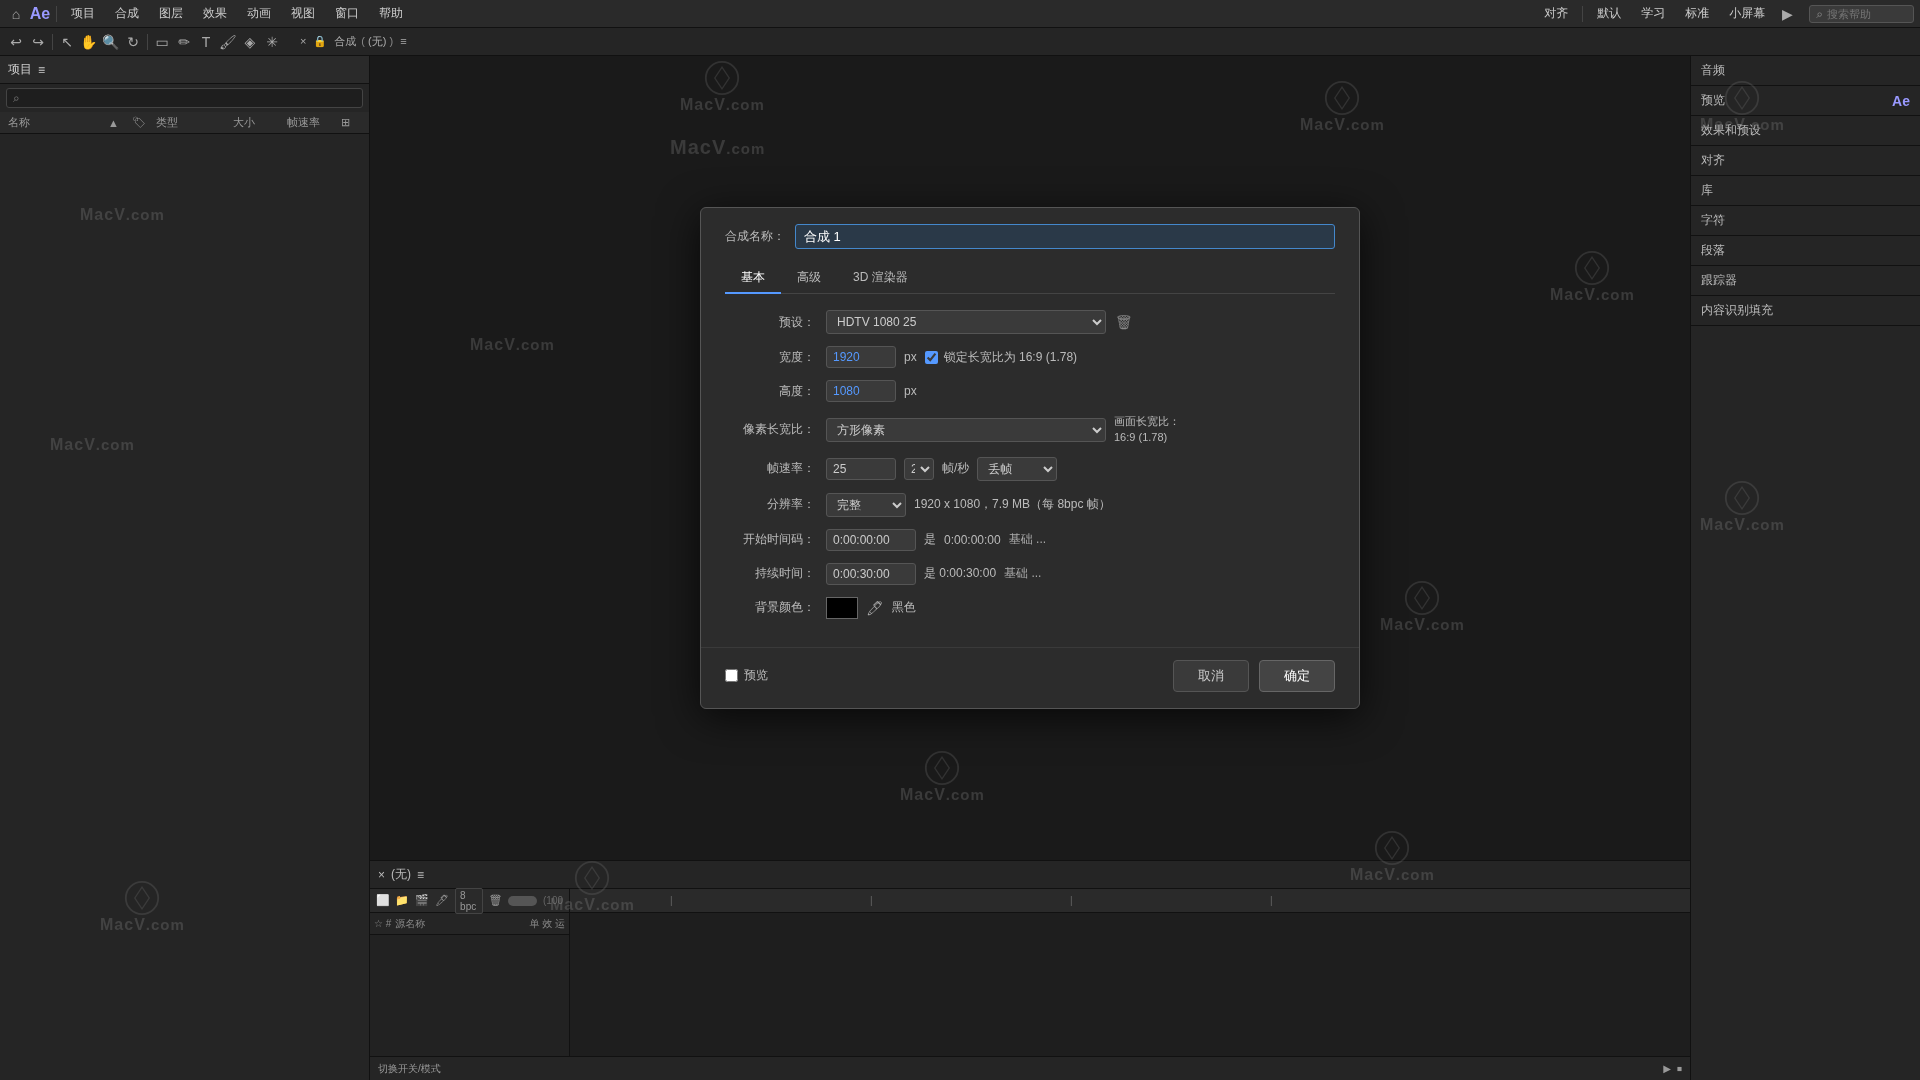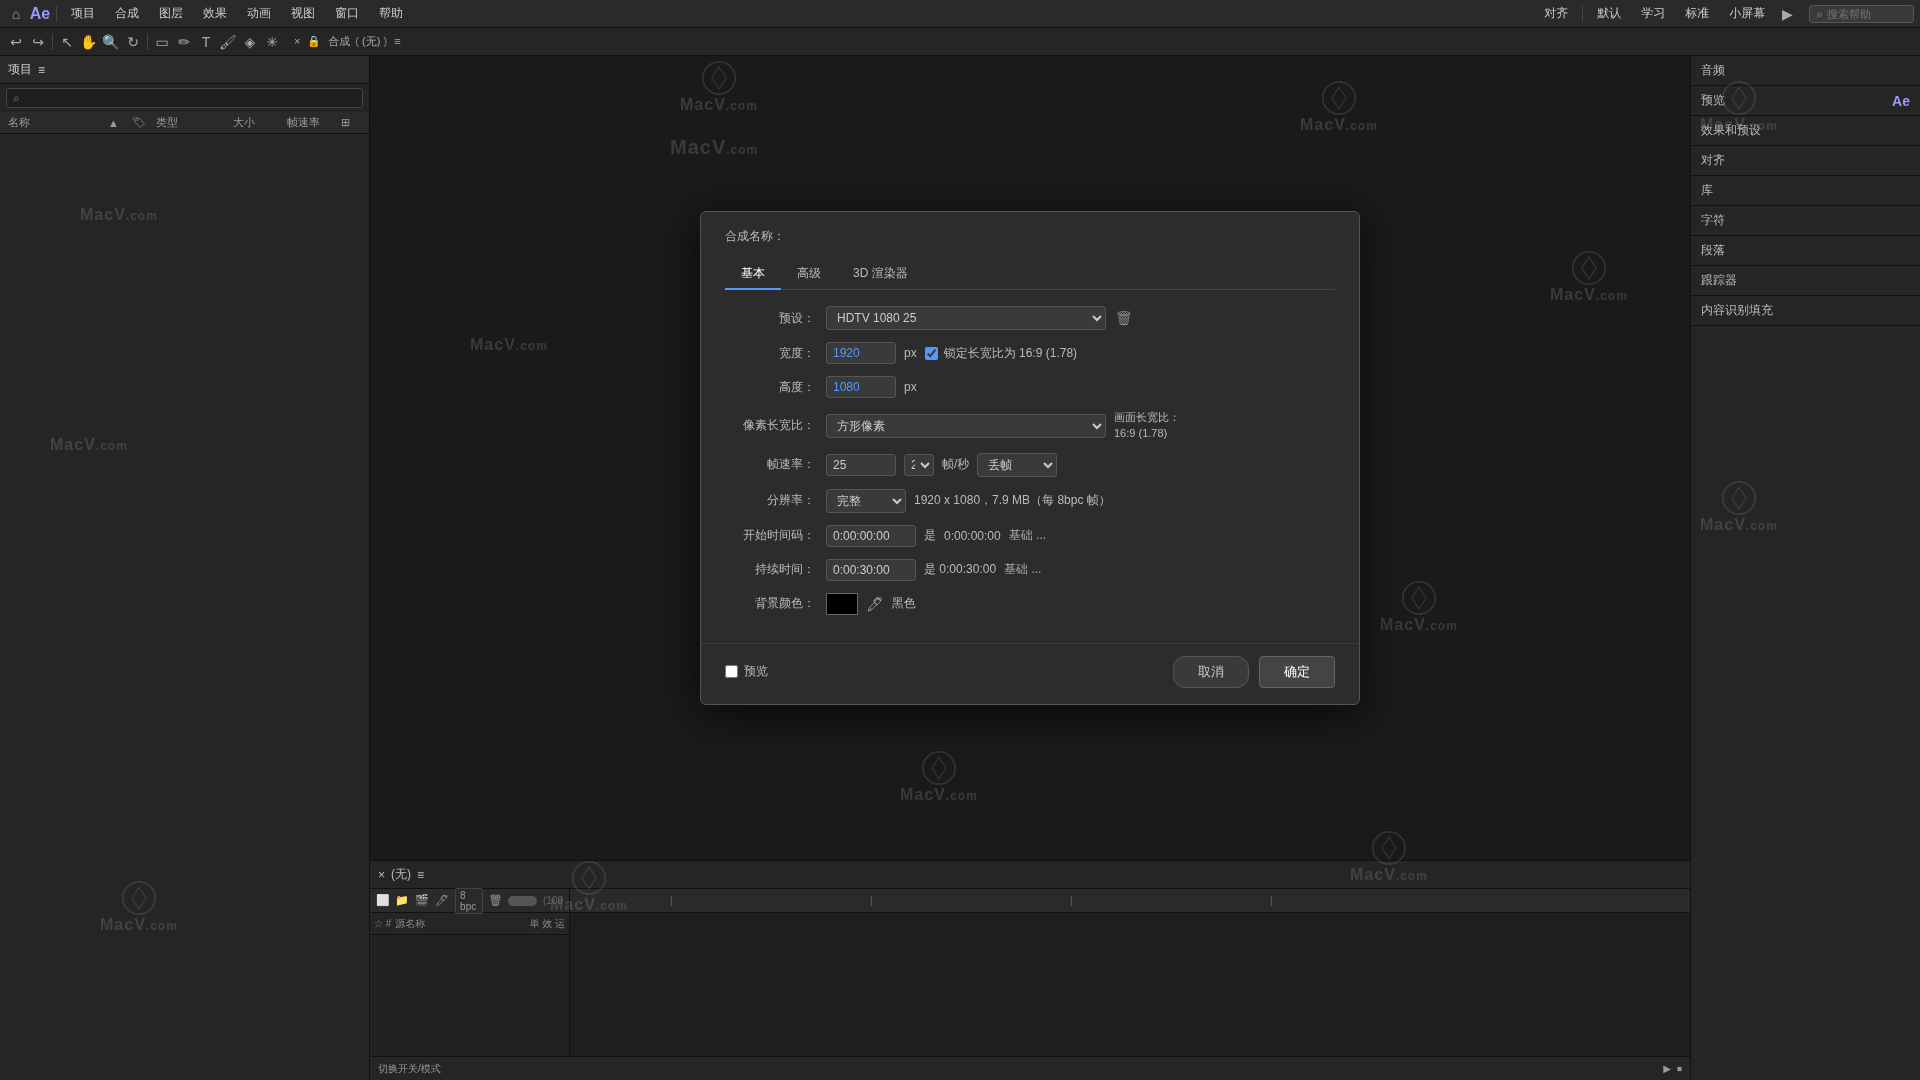--- a/index.html
+++ b/index.html
@@ -358,21 +358,21 @@
     .dialog-footer {
       display: flex; justify-content: flex-end;
       gap: 10px;
       padding: 12px 24px 16px;
       border-top: 1px solid #3a3a3a;
       align-items: center;
     }
     .btn-cancel {
       background: #3a3a3a;
       border: 1px solid #555;
-      border-radius: 12px;
+      border-radius: 4px;
       color: #ccc;
       padding: 6px 24px;
       font-size: 13px;
       cursor: pointer;
     }
     .btn-ok {
       background: #444;
       border: 1px solid #666;
       border-radius: 4px;
       color: #fff;
@@ -385,21 +385,21 @@
     .wm {
       position: absolute;
       pointer-events: none;
       user-select: none;
       opacity: 0.22;
       display: flex; flex-direction: column; align-items: center;
       transform-origin: center;
     }
     .wm-logo-svg { width: 36px; height: 36px; }
     .wm-brand { font-size: 16px; font-weight: bold; color: #aaa; letter-spacing: 1px; }
-    .wm-com { font-size: 12px; color: #aaa; }
+    .wm-com { font-size: 15px; color: #aaa; }
   </style>
 </head>
 <body>
 
 <div class="top-bar">
   <div class="top-bar-icon">⌂</div>
   <div class="top-bar-icon" style="color:#9999ff;font-weight:bold;font-size:16px;">Ae</div>
   <div class="top-bar-divider"></div>
   <div class="top-bar-item">项目</div>
   <div class="top-bar-item">合成</div>
@@ -432,21 +432,21 @@
   <div class="top-bar-icon">✋</div>
   <div class="top-bar-icon">🔍</div>
   <div class="top-bar-icon">↻</div>
   <div class="top-bar-divider"></div>
   <div class="top-bar-icon">▭</div>
   <div class="top-bar-icon">✏</div>
   <div class="top-bar-icon">T</div>
   <div class="top-bar-icon">🖌</div>
   <div class="top-bar-icon">◈</div>
   <div class="top-bar-icon">✳</div>
-  <div style="margin-left:10px;font-size:11px;color:#aaa;">
+  <div style="margin-left:16px;font-size:11px;color:#aaa;">
     <span style="cursor:pointer;">×</span>
     <span style="margin:0 4px;">🔒</span>
     <span>合成</span>
     <span style="color:#888;margin-left:2px;">(</span>
     <span>(无)</span>
     <span style="color:#888;">)</span>
     <span style="margin-left:4px;">≡</span>
   </div>
 </div>
 
@@ -583,20 +583,21 @@
 </div>
 
 <div class="dialog-overlay">
   <div class="dialog">
 
 
     <div class="dialog-body">
 
       <div class="dialog-name-row">
         <label>合成名称：</label>
+        <input class="dialog-name-input" type="text" value="合成 1" style="">
       </div>
 
       <div class="dialog-tabs">
         <div class="dialog-tab active">基本</div>
         <div class="dialog-tab">高级</div>
         <div class="dialog-tab">3D 渲染器</div>
       </div>
 
       <div class="form-row">
         <div class="form-label">预设：</div>

